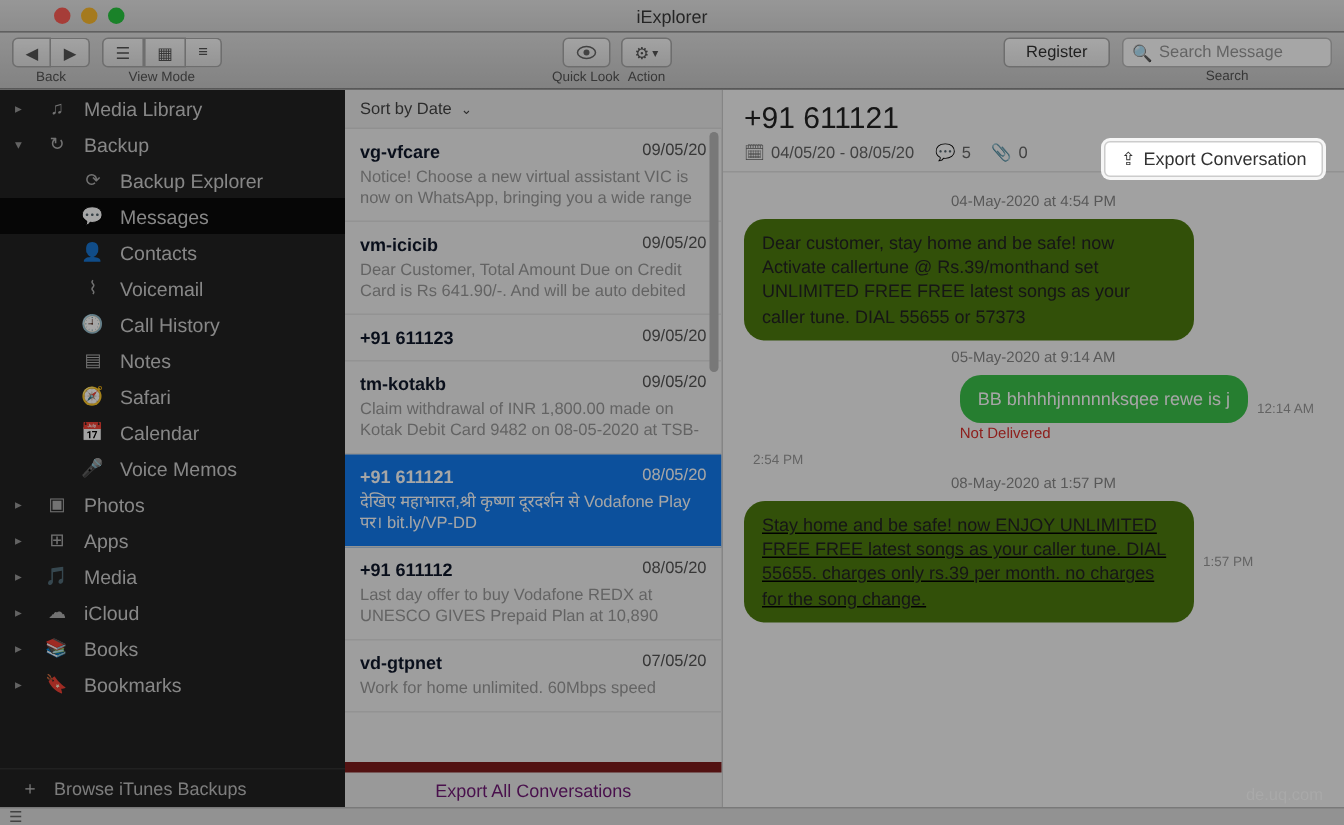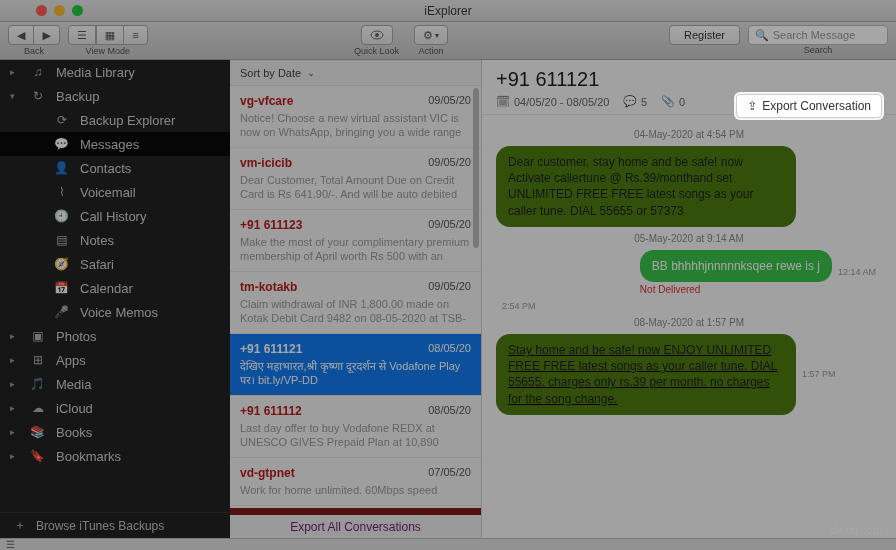--- a/index.html
+++ b/index.html
@@ -37,21 +37,21 @@
 .side-row .ico { width:16px; display:flex; justify-content:center; color:#b0b0b0; font-size:12px;}
 .disclosure { width:10px; font-size:9px; color:#999; }
 .side-bottom { position:absolute; bottom:12px; left:0; width:230px; height:26px; display:flex; align-items:center; padding-left:14px; color:#c0c0c0; font-size:12px; gap:10px; border-top:1px solid #333;}
 
 
 .convlist { width: 252px; background:#f3f3f3; display:flex; flex-direction:column; border-right:1px solid #ccc; position:relative;}
 .sortbar { height:26px; display:flex; align-items:center; padding:0 10px; font-size:11px; color:#444; border-bottom:1px solid #ddd; background:#ececec;}
 .conv-scroll { flex:1; overflow:hidden;}
 .conv-item { padding:8px 10px; border-bottom:1px solid #e2e2e2; }
 .conv-item .line1 { display:flex; justify-content:space-between; font-size:12px;}
-.conv-item .sender { font-weight:600; color:#b91c1c; }
+.conv-item .sender { font-weight:600; color:#0f172a; }
 .conv-item .date { color:#555; font-size:11px;}
 .conv-item .preview { font-size:11px; color:#999; margin-top:3px; line-height:1.3; max-height:28px; overflow:hidden;}
 .conv-item.selected { background:#137cf0; }
 .conv-item.selected .sender,.conv-item.selected .date,.conv-item.selected .preview{color:#fff;}
 .export-all { height:30px; border-top:7px solid #7f1d1d; display:flex; align-items:center; justify-content:center; font-size:12px; color:#701a75; background:#ececec;}
 .scroll-thumb { position:absolute; right:2px; top:28px; width:6px; height:160px; background:#b8b8b8; border-radius:3px;}
 
 
 .detail { flex:1; background:#f8f8f8; display:flex; flex-direction:column; position:relative;}
 .detail-header { padding:8px 14px 6px; border-bottom:1px solid #e0e0e0;}
@@ -97,21 +97,21 @@
   </div>
   <div class="tool-group">
     <div class="tool-btns">
       <div class="segbtn">☰</div>
       <div class="segbtn">▦</div>
       <div class="segbtn">≡</div>
     </div>
     <div class="tool-label">View Mode</div>
   </div>
   <div class="spacer"></div>
-  <div class="tool-group" style="position:absolute;left:354px;">
+  <div class="tool-group" style="position:absolute;left:368px;">
     <div class="segbtn single">
       <svg width="14" height="10">
           <ellipse cx="7" cy="5" rx="6" ry="4" fill="none" stroke="#666" stroke-width="1"></ellipse>
           <circle cx="7" cy="5" r="2" fill="#666"></circle>
         </svg>
     </div>
     <div class="tool-label">Quick Look</div>
   </div>
   <div class="tool-group" style="position:absolute;left:414px;">
     <div class="segbtn single">
@@ -241,21 +241,20 @@
             <span class="sender">vm-icicib</span>
             <span class="date">09/05/20</span>
           </div>
           <div class="preview">Dear Customer, Total Amount Due on Credit Card is Rs 641.90/-. And will be auto debited from</div>
         </div>
         <div class="conv-item">
           <div class="line1">
             <span class="sender">+91 611123</span>
             <span class="date">09/05/20</span>
           </div>
-          <div class="preview">Make the most of your complimentary premium membership of April worth Rs 500 with an</div>
         </div>
         <div class="conv-item">
           <div class="line1">
             <span class="sender">tm-kotakb</span>
             <span class="date">09/05/20</span>
           </div>
           <div class="preview">Claim withdrawal of INR 1,800.00 made on Kotak Debit Card 9482 on 08-05-2020 at TSB-ONLINE has</div>
         </div>
         <div class="conv-item selected">
           <div class="line1">

